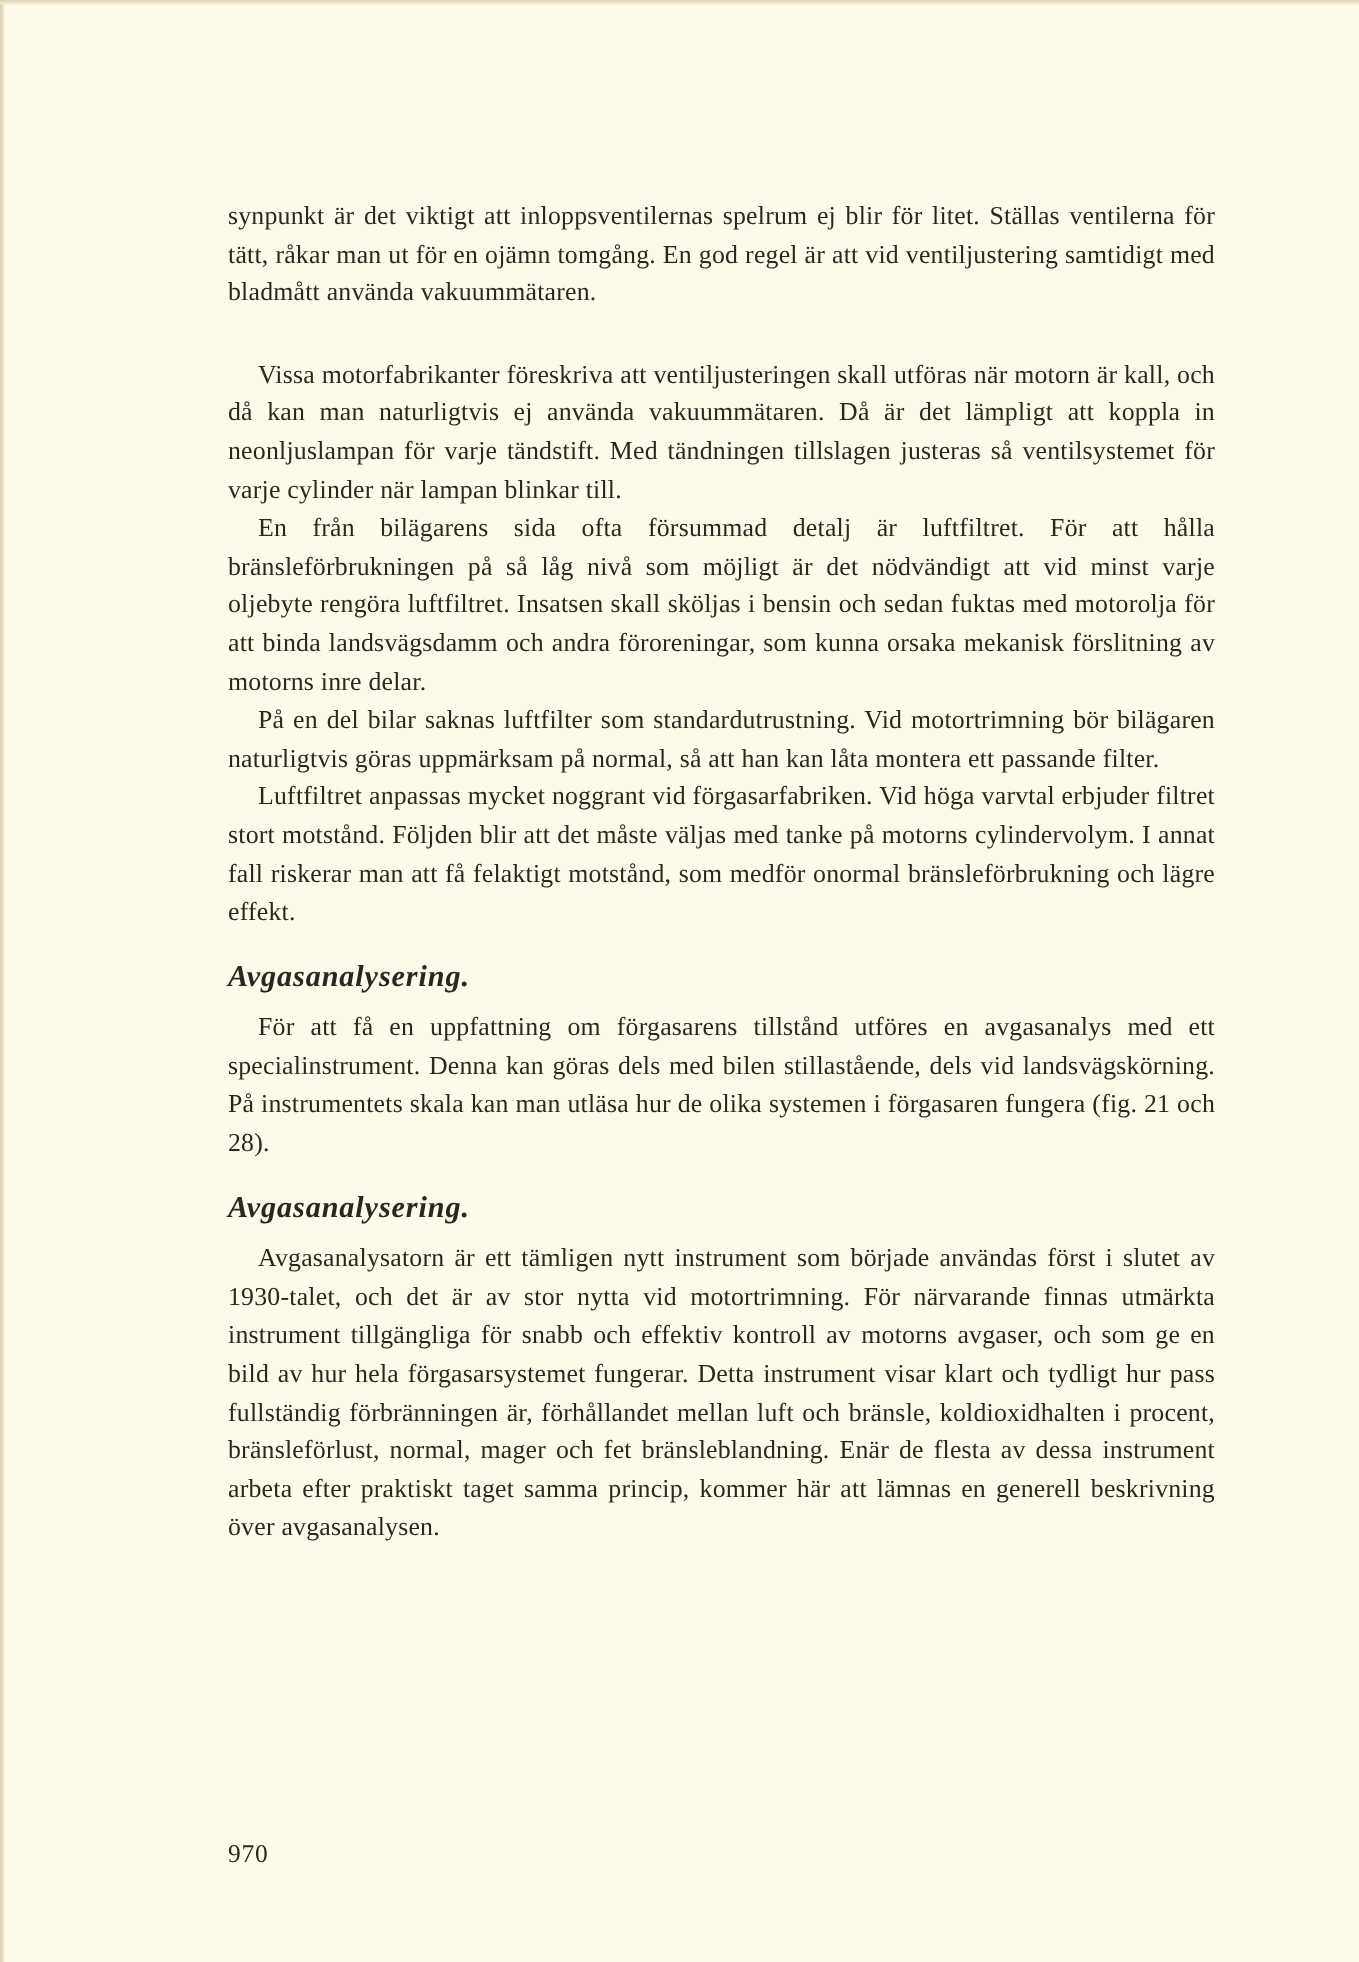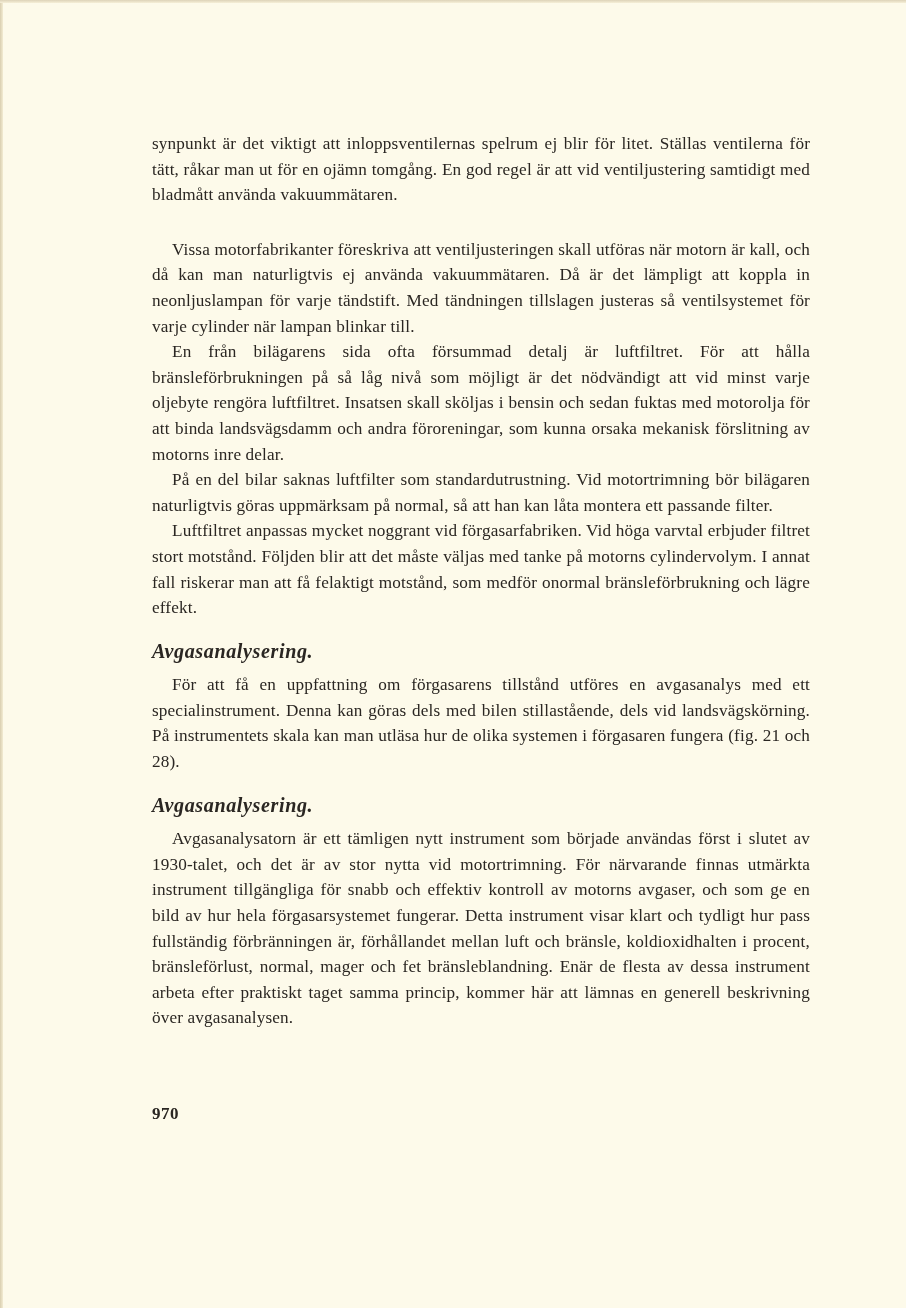--- a/index.html
+++ b/index.html
@@ -52,23 +52,23 @@
   .heading {
     margin: 0;
     font-style: italic;
     margin-top: 18px;
     margin-bottom: 8px;
     letter-spacing: 0.6px;
   }
   .page-number {
     position: absolute;
     left: 152px;
-    top: 1104px;
+    top: 1226px;
     font-size: 17px;
-    font-weight: bold;
+    font-weight: normal;
     letter-spacing: 0.5px;
   }
 </style>
 </head>
 <body>
 
 <div class="page-edge-left"></div>
 <div class="page-edge-top"></div>
 
 <div class="text-column">

